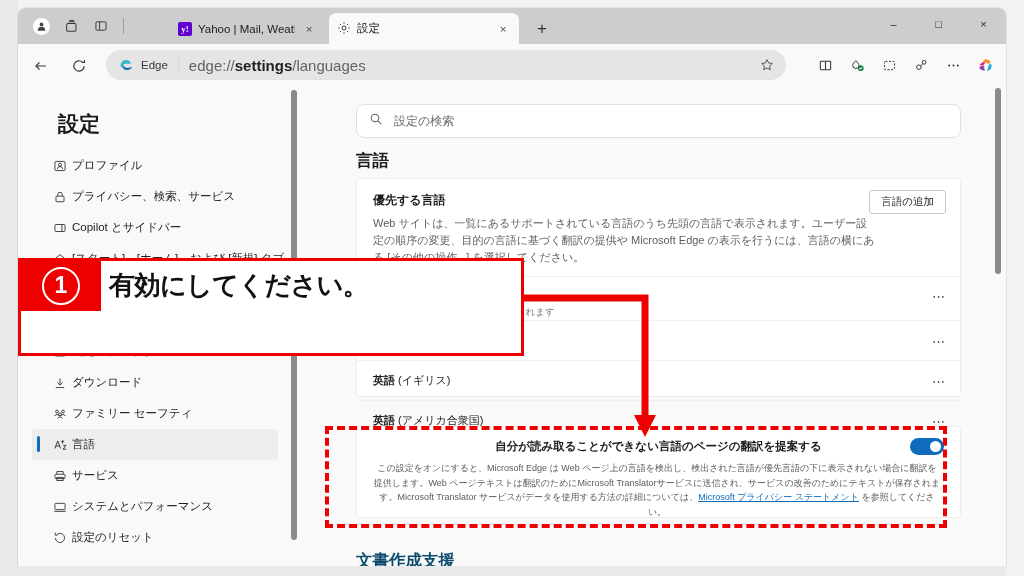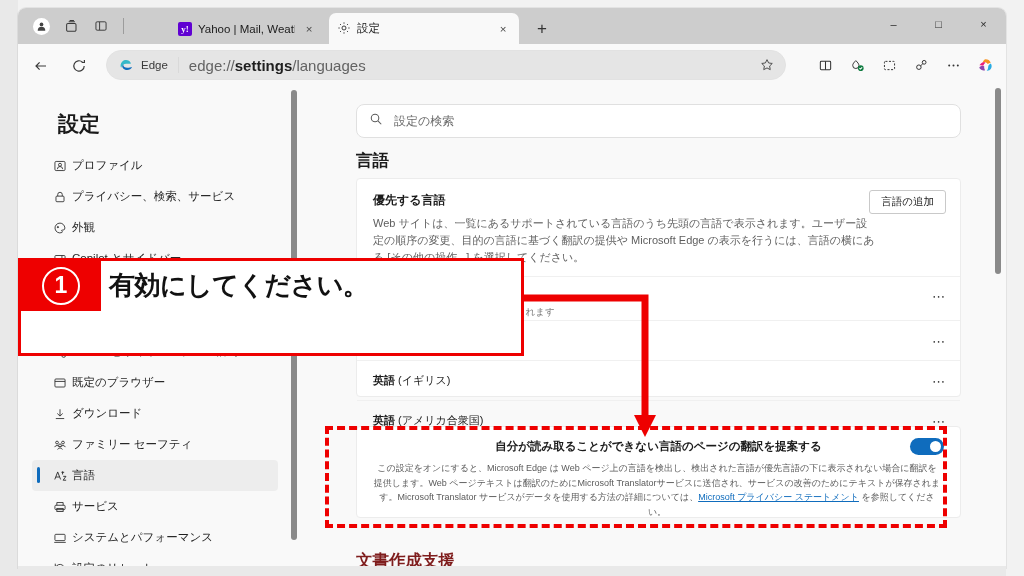--- a/index.html
+++ b/index.html
@@ -139,21 +139,21 @@
   .translate-head { font-size: 11.5px; font-weight: 700; color: #1b1b1b; }
   .translate-desc { font-size: 9px; color: #5b5b5b; line-height: 1.62; margin-top: 7px; width: 568px; }
   .translate-desc a { color: #0f6cbd; text-decoration: underline; }
   .toggle {
     position: absolute; right: 16px; top: 11px; width: 34px; height: 17px;
     border-radius: 9px; background: #0f6cbd;
   }
   .toggle-knob { position: absolute; right: 3px; top: 3px; width: 11px; height: 11px; border-radius: 50%; background: #fff; }
 
   .next-sec-title {
-    position: absolute; left: 38px; top: 462px; font-size: 16.5px; font-weight: 700; color: #7f1d1d;
+    position: absolute; left: 38px; top: 462px; font-size: 16.5px; font-weight: 700; color: #0c4a6e;
   }
 
   .content-scroll { position: absolute; right: 5px; top: 0; width: 6px; height: 480px; }
   .content-thumb { position: absolute; left: 0; top: 0; width: 6px; height: 186px; background: #8a8a8a; border-radius: 3px; }
 
   
   .anno-box {
     position: absolute; left: 18px; top: 258px; width: 506px; height: 98px;
     background: #fff; border: 3px solid #ee0000;
   }
@@ -337,29 +337,20 @@
           <div class="nav-item">
             <span class="nav-ico">
               <svg width="14" height="14" viewBox="0 0 16 16" fill="none" stroke="#2f2f2f" stroke-width="1">
                   <rect x="3.4" y="7" width="9.2" height="6.4" rx="1.1"></rect>
                   <path d="M5.4 7V5.2a2.6 2.6 0 0 1 5.2 0V7"></path>
                 </svg>
             </span>
             <span>プライバシー、検索、サービス</span>
           </div>
 
-          <div class="nav-item">
-            <span class="nav-ico">
-              <svg width="14" height="14" viewBox="0 0 16 16" fill="none" stroke="#2f2f2f" stroke-width="1">
-                  <path d="M8 2.4a5.6 5.6 0 1 0 2.2 10.7c.7-.3.6-1.1 0-1.4-.7-.4-.6-1.3.2-1.3h1.1a2.4 2.4 0 0 0 2.1-2.5C13.3 4.8 10.9 2.4 8 2.4z"></path>
-                  <circle cx="5.6" cy="7" r=".7" fill="#2f2f2f"></circle>
-                </svg>
-            </span>
-            <span>外観</span>
-          </div>
 
           <div class="nav-item">
             <span class="nav-ico">
               <svg width="14" height="14" viewBox="0 0 16 16" fill="none" stroke="#2f2f2f" stroke-width="1">
                   <rect x="2.2" y="4" width="11.6" height="8" rx="1.1"></rect>
                   <path d="M10.2 4v8"></path>
                 </svg>
             </span>
             <span>Copilot とサイドバー</span>
           </div>

